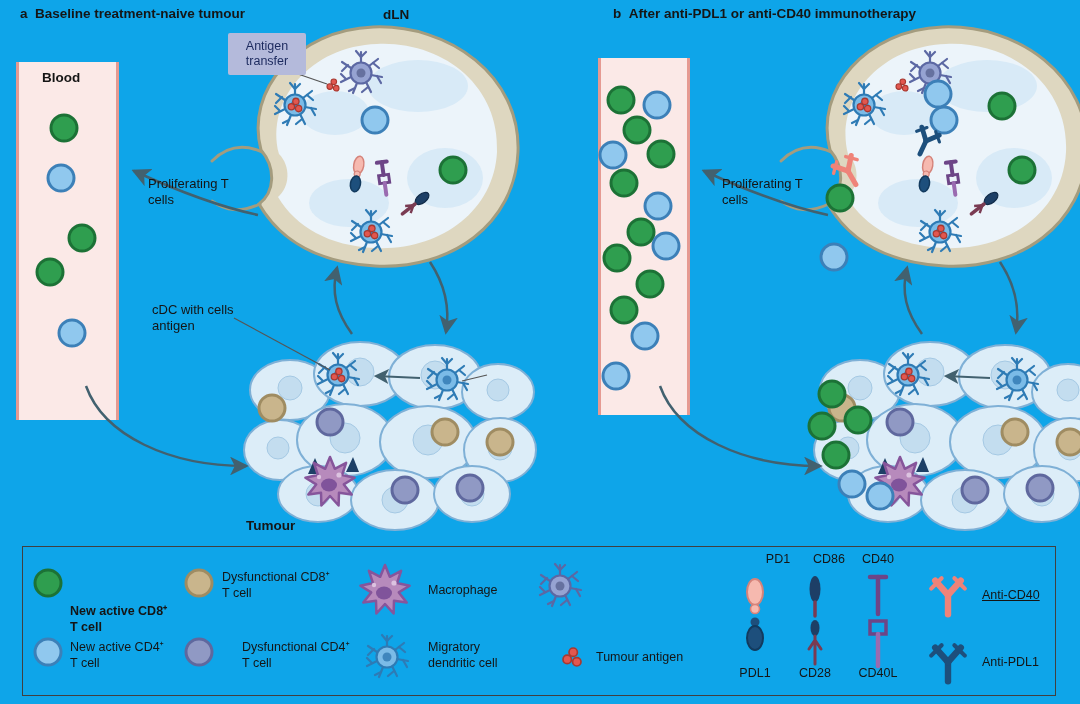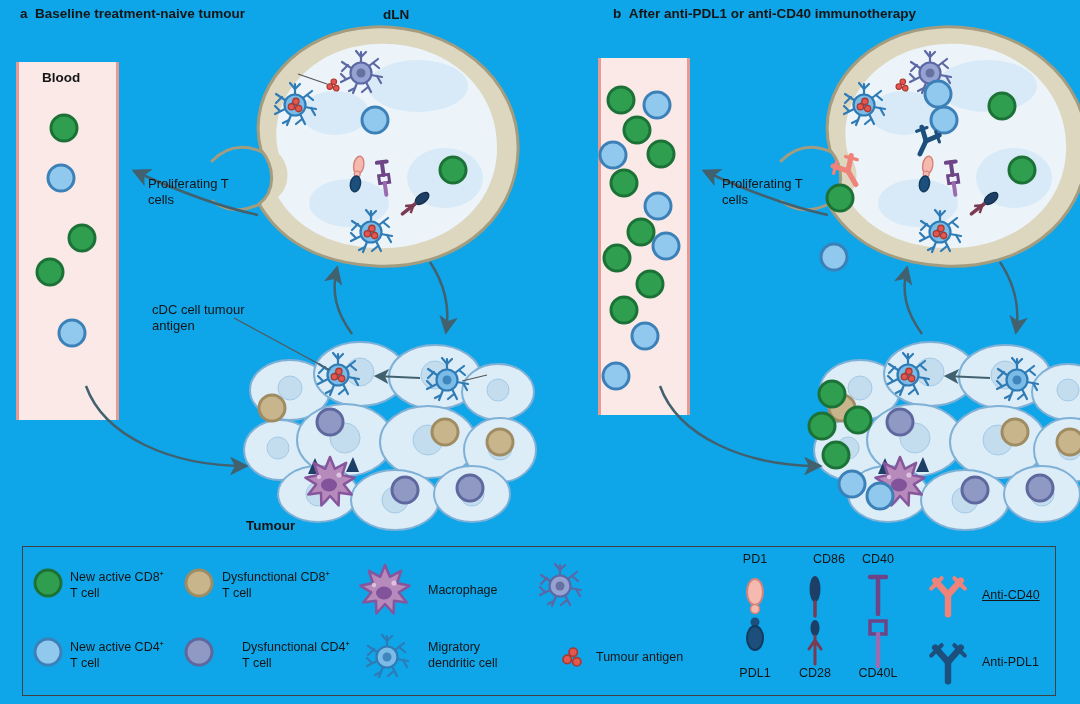--- a/index.html
+++ b/index.html
@@ -277,36 +277,37 @@
     <use href="#antibody" transform="translate(948,662) scale(1.6)" style="color:#1d4f7c"></use>
   </g>
 </svg>
 
 <div class="lbl bold" style="left:20px;top:6px;"><span>a</span>&nbsp;&nbsp;<span>Baseline treatment-naive tumour</span></div>
 <div class="lbl bold" style="left:573px;top:6px;margin-left:40px;"><span>b</span>&nbsp;&nbsp;<span>After anti-PDL1 or anti-CD40 immunotherapy</span></div>
 
 <div class="lbl bold" style="left:383px;top:7px;">dLN</div>
 <div class="lbl bold" style="left:42px;top:70px;">Blood</div>
 
+<div id="antigen-box">Antigen transfer</div>
 
 <div class="lbl" style="left:148px;top:176px;width:90px;">Proliferating T cells</div>
 <div class="lbl" style="left:722px;top:176px;width:90px;">Proliferating T cells</div>
 
-<div class="lbl" style="left:152px;top:302px;width:100px;">cDC cell tumour antigen</div>
+<div class="lbl" style="left:152px;top:302px;width:100px;">cDC with cells antigen</div>
 <div class="lbl bold" style="left:246px;top:518px;">Tumour</div>
 
 <div id="legend-box"></div>
-<div class="lbl sm" style="left:70px;top:570px;width:100px;">New active CD8⁺ T cell</div>
+<div class="lbl sm" style="left:70px;top:604px;width:100px;font-weight:bold;">New active CD8⁺ T cell</div>
 <div class="lbl sm" style="left:70px;top:640px;width:100px;">New active CD4⁺ T cell</div>
 <div class="lbl sm" style="left:222px;top:570px;width:110px;">Dysfunctional CD8⁺ T cell</div>
 <div class="lbl sm" style="left:222px;top:640px;width:110px;margin-left:20px;">Dysfunctional CD4⁺ T cell</div>
 <div class="lbl sm" style="left:428px;top:583px;width:110px;">Macrophage</div>
 <div class="lbl sm" style="left:428px;top:640px;width:95px;">Migratory dendritic cell</div>
 <div class="lbl sm" style="left:596px;top:650px;width:130px;">Tumour antigen</div>
-<div class="lbl sm ctr" style="left:725px;top:552px;width:60px;">PD1</div>
+<div class="lbl sm ctr" style="left:748px;top:552px;width:60px;">PD1</div>
 <div class="lbl sm ctr" style="left:725px;top:666px;width:60px;">PDL1</div>
 <div class="lbl sm ctr" style="left:785px;top:552px;width:60px;text-align:right;">CD86</div>
 <div class="lbl sm ctr" style="left:785px;top:666px;width:60px;">CD28</div>
 <div class="lbl sm ctr" style="left:848px;top:552px;width:60px;">CD40</div>
 <div class="lbl sm ctr" style="left:846px;top:666px;width:64px;">CD40L</div>
 <div class="lbl sm" style="left:982px;top:588px;text-decoration:underline;">Anti-CD40</div>
 <div class="lbl sm" style="left:982px;top:655px;">Anti-PDL1</div>
 
 </div>
 

